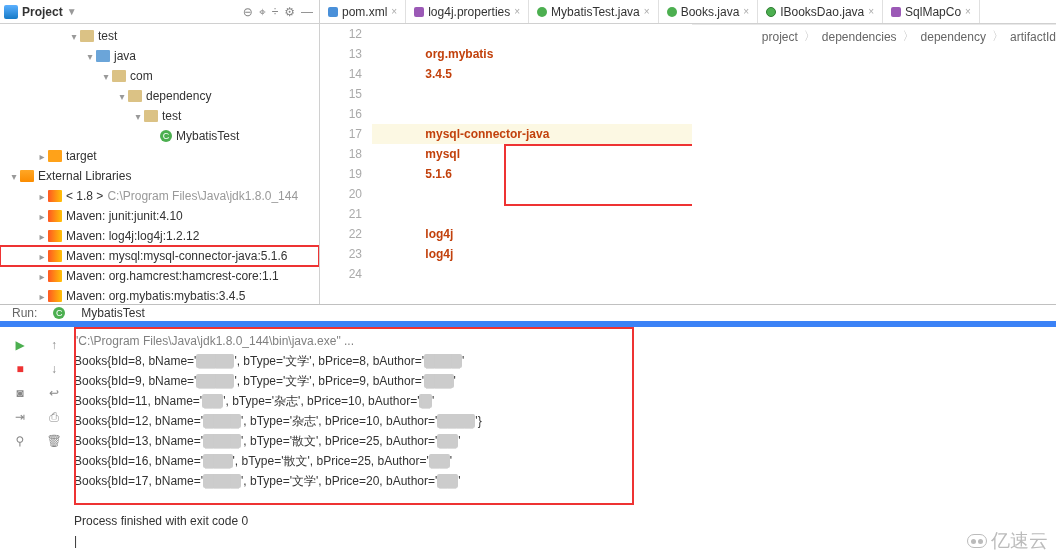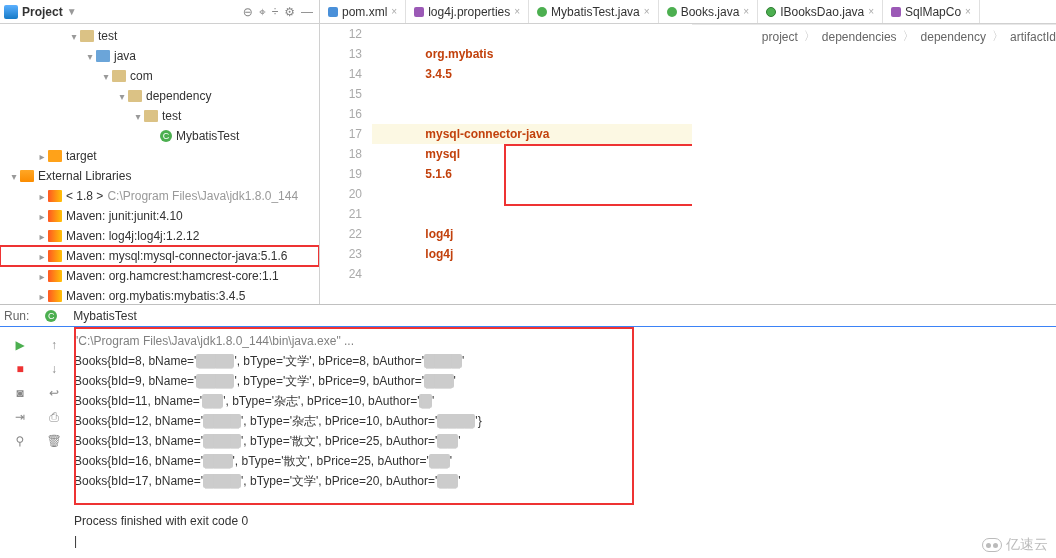--- a/index.html
+++ b/index.html
@@ -48,34 +48,34 @@
 .cline { height: 20px; line-height: 20px; white-space: pre; }
 .cline.hl { background: #fcf8e3; }
 .x-tag { color: #000080; }
 .x-val { color: #c2410c; font-weight: bold; }
 .redbox-editor { position: absolute; border: 2px solid #e33; left: 132px; top: 120px; width: 376px; height: 62px; pointer-events: none; }
 .breadcrumb { height: 24px; padding-left: 70px; display: flex; align-items: center; gap: 6px; color: #666; border-top: 1px solid #e8e8e8; }
 .breadcrumb .sep { color: #bbb; }
 
 
 .run-panel { border-top: 1px solid #c0c0c0; height: 254px; display: flex; flex-direction: column; }
-.run-header { height: 22px; display: flex; align-items: center; padding-left: 4px; gap: 16px; border-bottom: 1px solid #3b82f6; }
+.run-header { height: 22px; display: flex; align-items: center; padding-left: 12px; gap: 16px; border-bottom: 6px solid #3b82f6; }
 .run-header .icon.cls { width: 12px; height: 12px; }
 .run-body { flex: 1; display: flex; }
 .run-gutter { width: 40px; display: flex; flex-direction: column; padding-top: 6px; }
 .run-gutter2 { width: 28px; display: flex; flex-direction: column; padding-top: 6px; }
 .rg-btn { width: 20px; height: 20px; margin: 2px auto; color: #888; font-size: 12px; text-align: center; line-height: 20px; cursor: pointer; }
 .rg-btn.play { color: #4caf50; }
 .rg-btn.stop { color: #e33; }
 .console-wrap { flex: 1; padding: 4px 6px; position: relative; }
 .console { font-family: Consolas, monospace; font-size: 12px; line-height: 20px; }
 .console .cmdline { color: #808080; }
 .console .redacted { background: #ccc; color: #ccc; border-radius: 2px; padding: 0 2px; }
 .redbox-console { position: absolute; border: 2px solid #e33; left: 6px; top: 0px; width: 560px; height: 178px; pointer-events: none; }
-.watermark { position: absolute; right: 8px; bottom: 4px; color: #bbb; font-size: 14px; display: flex; align-items: center; gap: 4px; }
+.watermark { position: absolute; right: 8px; bottom: 4px; color: #bbb; font-size: 19px; display: flex; align-items: center; gap: 4px; }
 .watermark .wm-icon { width: 20px; height: 14px; border-radius: 7px; border: 1px solid #bbb; position: relative; }
 .watermark .wm-icon::before { content:""; position:absolute; width:5px; height:5px; border-radius:50%; background:#bbb; left:3px; top:4px; }
 .watermark .wm-icon::after { content:""; position:absolute; width:5px; height:5px; border-radius:50%; background:#bbb; right:3px; top:4px; }
 .run-label { color: #666; }
 </style>
 </head>
 <body>
 
 <div class="topbar">
   <div class="topbar-left">

